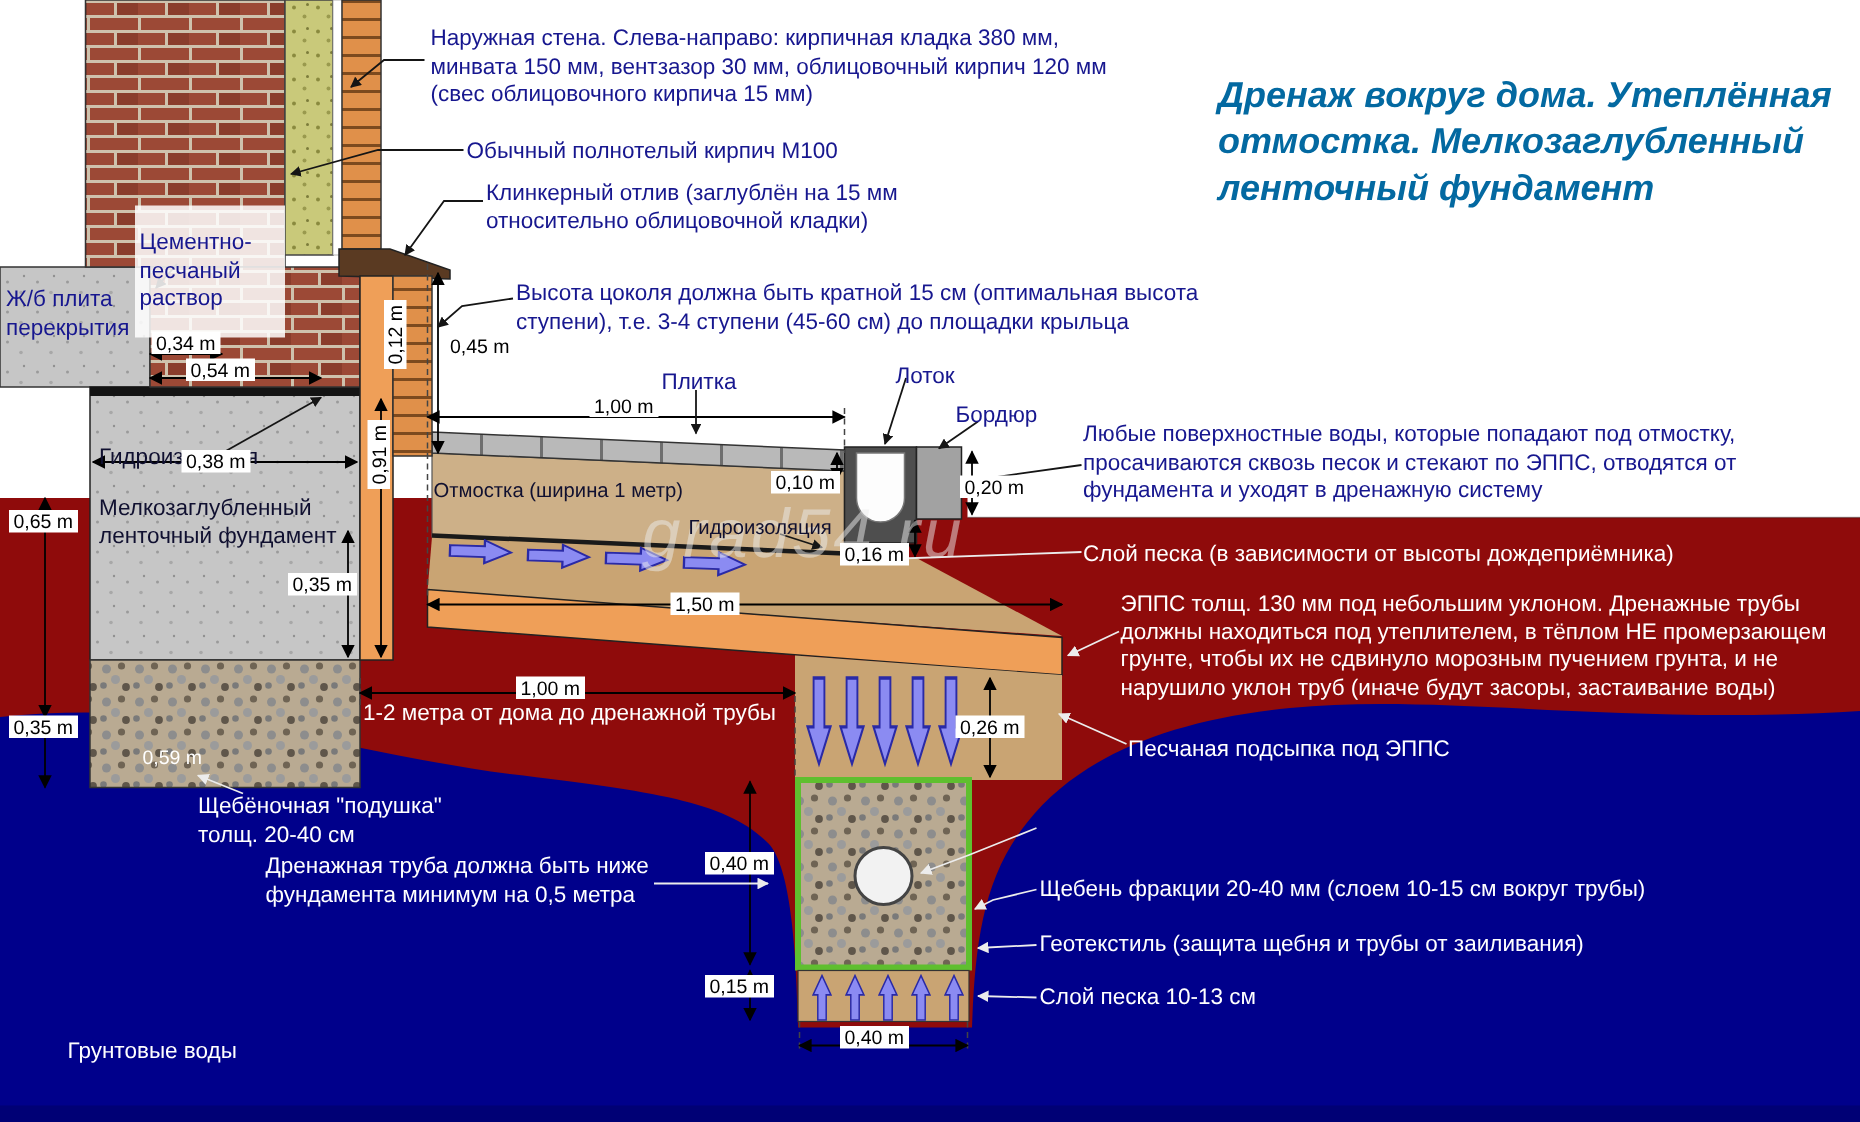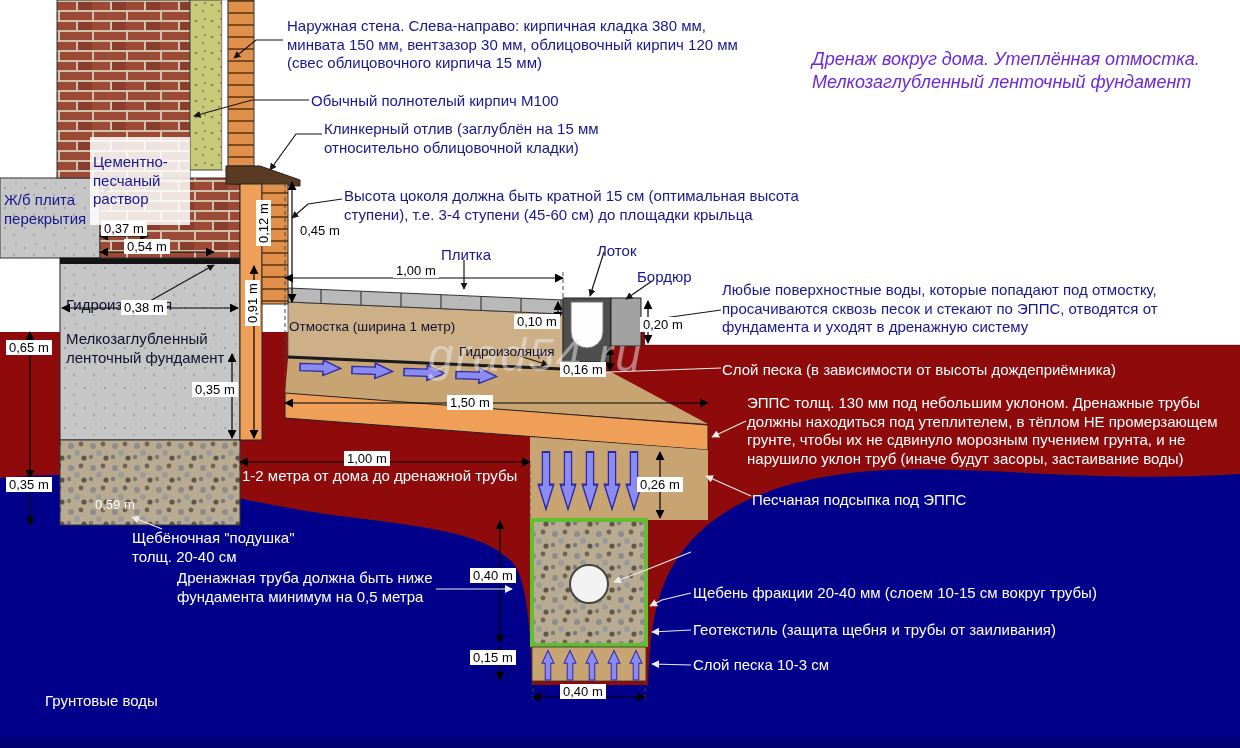--- a/index.html
+++ b/index.html
@@ -8,22 +8,22 @@
           font-family:"Liberation Sans",sans-serif}
   .canvas > svg{position:absolute;left:0;top:0;z-index:1}
   .note{position:absolute;z-index:3;color:#17178f;font-size:15px;line-height:1.24}
   .note.dark{color:#101030}
   .note.white{color:#ffffff}
   .note.small{font-size:13.5px}
   .chipbg{background:rgba(255,255,255,.85);padding:16px 3px}
   .dim{position:absolute;z-index:3;font-size:13px;color:#000;background:#fff;padding:0 3px;white-space:nowrap}
   .dim.rot{transform:rotate(-90deg);transform-origin:0 0}
   .dim.plain{background:transparent;color:#fff}
-  .title{position:absolute;z-index:3;font-weight:normal;font-style:italic;font-size:18px;
-         line-height:1.3;color:#6d28d9}
+  .title{position:absolute;z-index:3;font-weight:bold;font-style:italic;font-size:24px;
+         line-height:1.3;color:#0369a1}
   .watermark{position:absolute;z-index:2;font-size:46px;font-style:italic;letter-spacing:2px;
              color:rgba(235,235,235,.5)}
 </style>
 </head>
 <body>
 
 <div class="canvas">
 
 <svg width="1240" height="748" viewBox="0 0 1240 748">
   <defs>
@@ -213,24 +213,24 @@
 <div class="note dark small" style="left:459px;top:344px">Гидроизоляция</div>
 <div class="note" style="left:722px;top:281px;width:508px">Любые поверхностные воды, которые попадают под отмостку, просачиваются сквозь песок и стекают по ЭППС, отводятся от фундамента и уходят в дренажную систему</div>
 <div class="note white" style="left:722px;top:361px;width:505px">Слой песка (в зависимости от высоты дождеприёмника)</div>
 <div class="note white" style="left:747px;top:394px;width:480px">ЭППС толщ. 130 мм под небольшим уклоном. Дренажные трубы должны находиться под утеплителем, в тёплом НЕ промерзающем грунте, чтобы их не сдвинуло морозным пучением грунта, и не нарушило уклон труб (иначе будут засоры, застаивание воды)</div>
 <div class="note white" style="left:752px;top:491px;width:300px">Песчаная подсыпка под ЭППС</div>
 <div class="note white" style="left:242px;top:467px;width:310px">1-2 метра от дома до дренажной трубы</div>
 <div class="note white" style="left:132px;top:529px;width:168px">Щебёночная "подушка" толщ. 20-40 см</div>
 <div class="note white" style="left:177px;top:569px;width:262px">Дренажная труба должна быть ниже фундамента минимум на 0,5 метра</div>
 <div class="note white" style="left:693px;top:584px;width:500px">Щебень фракции 20-40 мм (слоем 10-15 см вокруг трубы)</div>
 <div class="note white" style="left:693px;top:621px;width:480px">Геотекстиль (защита щебня и трубы от заиливания)</div>
-<div class="note white" style="left:693px;top:656px;width:300px">Слой песка 10-3 см</div>
+<div class="note white" style="left:693px;top:656px;width:300px">Слой песка 10-13 см</div>
 <div class="note white" style="left:45px;top:692px">Грунтовые воды</div>
 
-<div class="dim" style="left:101px;top:221px">0,37 m</div>
+<div class="dim" style="left:101px;top:221px">0,34 m</div>
 <div class="dim" style="left:124px;top:239px">0,54 m</div>
 <div class="dim rot" style="left:256px;top:246px">0,12 m</div>
 <div class="dim" style="left:297px;top:223px">0,45 m</div>
 <div class="dim" style="left:121px;top:300px">0,38 m</div>
 <div class="dim rot" style="left:245px;top:326px">0,91 m</div>
 <div class="dim" style="left:393px;top:263px">1,00 m</div>
 <div class="dim" style="left:514px;top:314px">0,10 m</div>
 <div class="dim" style="left:560px;top:362px">0,16 m</div>
 <div class="dim" style="left:640px;top:317px">0,20 m</div>
 <div class="dim" style="left:6px;top:340px">0,65 m</div>

